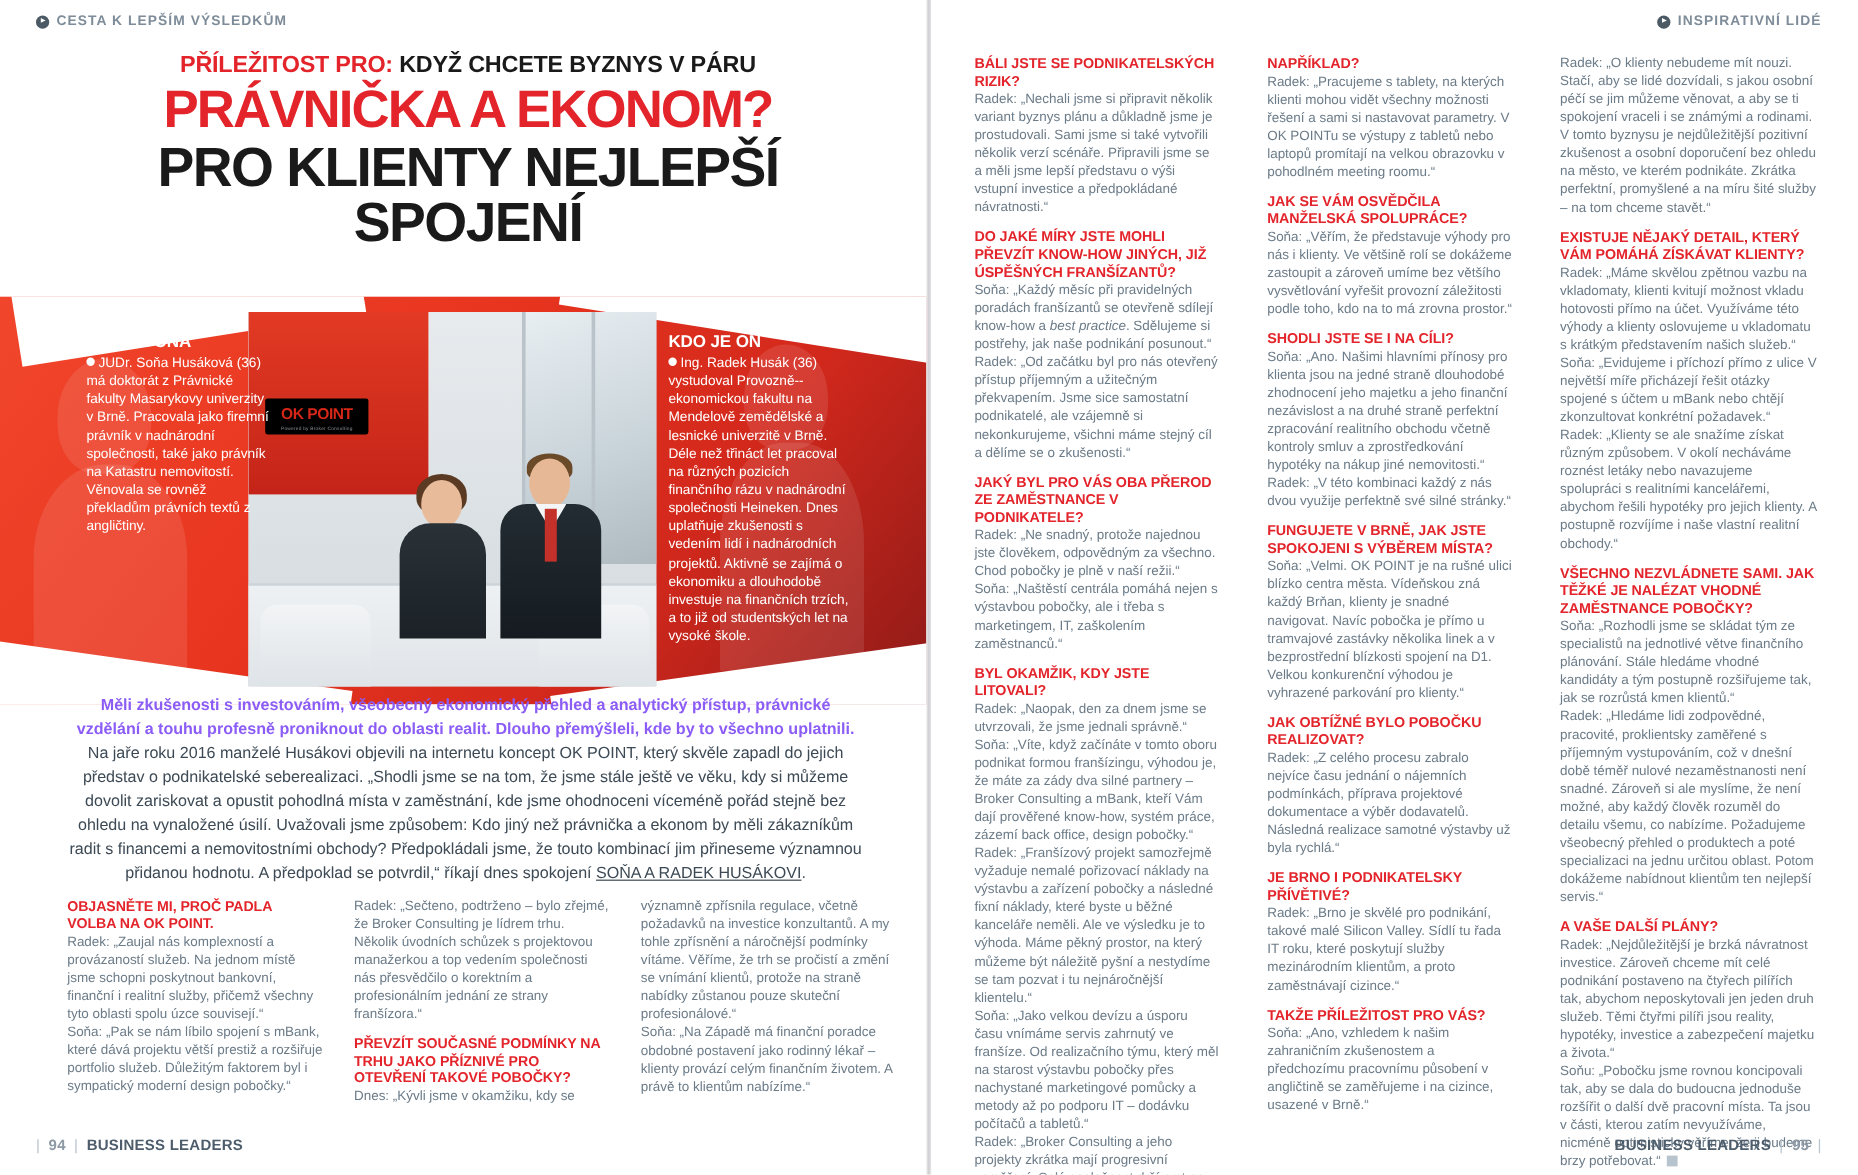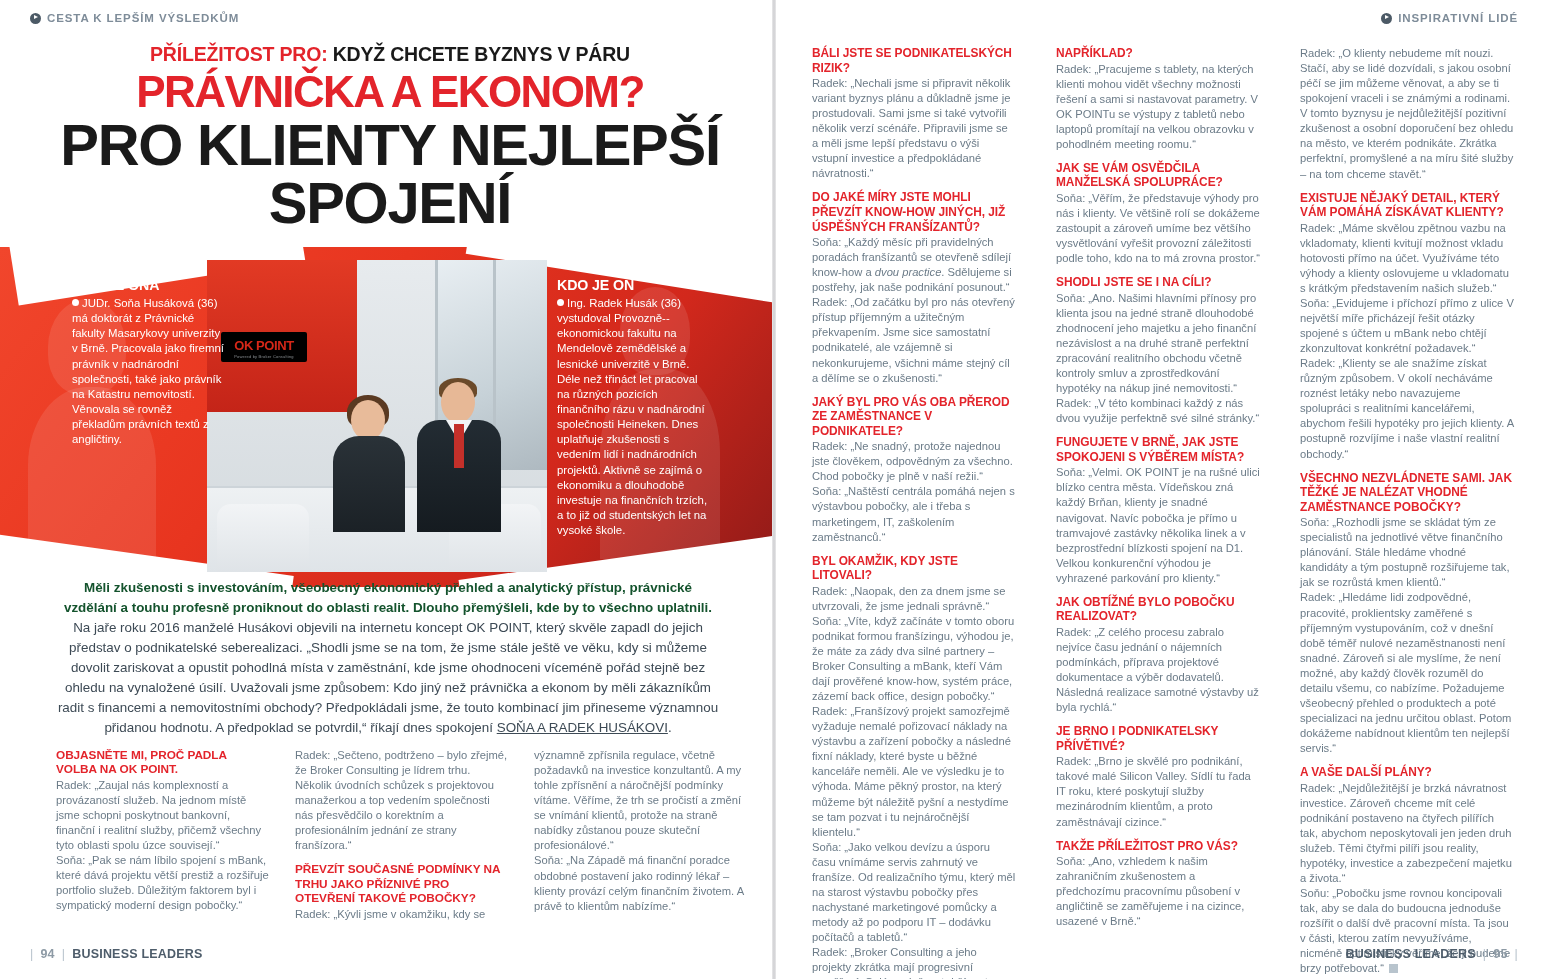--- a/index.html
+++ b/index.html
@@ -43,21 +43,21 @@
     text-align: center;
   }
   .kicker { font-size: 19.5px; font-weight: 800; letter-spacing: -.2px; line-height: 1.1; }
   .kicker .red { color: #e3242b; }
   .kicker .blk { color: #1a1a1a; }
   .h1-red {
     color: #e3242b; font-weight: 800; font-size: 44px; line-height: .97;
     letter-spacing: -1.6px; margin-top: 6px;
   }
   .h1-blk {
-    color: #1a1a1a; font-weight: 800; font-size: 58px; line-height: 1.0;
+    color: #1a1a1a; font-weight: 800; font-size: 46px; line-height: 1.0;
     letter-spacing: -1.3px; margin-top: 2px;
   }
   .h1-blk .l2 { display:block; }
   .h1-blk .l3 { display:block; }
 
   
   .hero {
     position: absolute; left: 0; top: 247px; width: 772px; height: 340px;
     overflow: hidden;
   }
@@ -150,21 +150,21 @@
     background:#fff; margin-right:3px; vertical-align:1px;
   }
   .bio.she { left:72px; }
   .bio.he  { left:557px; }
 
   
   .lead {
     position:absolute; left:56px; top:578px; width:664px;
     text-align:center; font-size:13.4px; line-height:1.49; color:#3d4a55;
   }
-  .lead b { color:#14532d; font-weight:700; }
+  .lead b { color:#8b5cf6; font-weight:700; }
   .lead u { text-decoration:underline; }
 
   
   .lcols {
     position:absolute; left:56px; top:748px; width:690px;
     display:grid; grid-template-columns: 213px 213px 213px; gap:0 26px;
   }
   .col { font-size:11.2px; line-height:1.345; color:#6b7b88; }
   .col p { margin-bottom:0; }
   .q {
@@ -282,35 +282,35 @@
 
   <div class="lcols">
     <div class="col">
       <div class="q first">OBJASNĚTE MI, PROČ PADLA VOLBA NA OK POINT.</div>
       <p>Radek: „Zaujal nás komplexností a provázaností služeb. Na jednom místě jsme schopni poskytnout bankovní, finanční i realitní služby, přičemž všechny tyto oblasti spolu úzce souvisejí.“</p>
       <p>Soňa: „Pak se nám líbilo spojení s mBank, které dává projektu větší prestiž a rozšiřuje portfolio služeb. Důležitým faktorem byl i sympatický moderní design pobočky.“</p>
     </div>
     <div class="col">
       <p>Radek: „Sečteno, podtrženo – bylo zřejmé, že Broker Consulting je lídrem trhu. Několik úvodních schůzek s projektovou manažerkou a top vedením společnosti nás přesvědčilo o korektním a profesionálním jednání ze strany franšízora.“</p>
       <div class="q">PŘEVZÍT SOUČASNÉ PODMÍNKY NA TRHU JAKO PŘÍZNIVÉ PRO OTEVŘENÍ TAKOVÉ POBOČKY?</div>
-      <p>Radek: „Kývli jsme v okamžiku, kdy se</p>
+      <p>Dnes: „Kývli jsme v okamžiku, kdy se</p>
     </div>
     <div class="col">
       <p>významně zpřísnila regulace, včetně požadavků na investice konzultantů. A my tohle zpřísnění a náročnější podmínky vítáme. Věříme, že trh se pročistí a změní se vnímání klientů, protože na straně nabídky zůstanou pouze skuteční profesionálové.“</p>
       <p>Soňa: „Na Západě má finanční poradce obdobné postavení jako rodinný lékař – klienty provází celým finančním životem. A právě to klientům nabízíme.“</p>
     </div>
   </div>
 
   <div class="rcols">
 
     <div class="rcol">
       <div class="q first">BÁLI JSTE SE PODNIKATELSKÝCH RIZIK?</div>
       <p>Radek: „Nechali jsme si připravit několik variant byznys plánu a důkladně jsme je prostudovali. Sami jsme si také vytvořili několik verzí scénáře. Připravili jsme se a měli jsme lepší představu o výši vstupní investice a předpokládané návratnosti.“</p>
       <div class="q">DO JAKÉ MÍRY JSTE MOHLI PŘEVZÍT KNOW-HOW JINÝCH, JIŽ ÚSPĚŠNÝCH FRANŠÍZANTŮ?</div>
-      <p><span>Soňa: „Každý měsíc při pravidelných poradách franšízantů se otevřeně sdílejí know-how a </span><em class="bp">dvou practice</em><span>. Sdělujeme si postřehy, jak naše podnikání posunout.“</span></p>
+      <p><span>Soňa: „Každý měsíc při pravidelných poradách franšízantů se otevřeně sdílejí know-how a </span><em class="bp">best practice</em><span>. Sdělujeme si postřehy, jak naše podnikání posunout.“</span></p>
       <p>Radek: „Od začátku byl pro nás otevřený přístup příjemným a užitečným překvapením. Jsme sice samostatní podnikatelé, ale vzájemně si nekonkurujeme, všichni máme stejný cíl a dělíme se o zkušenosti.“</p>
       <div class="q">JAKÝ BYL PRO VÁS OBA PŘEROD ZE ZAMĚSTNANCE V PODNIKATELE?</div>
       <p>Radek: „Ne snadný, protože najednou jste člověkem, odpovědným za všechno. Chod pobočky je plně v naší režii.“</p>
       <p>Soňa: „Naštěstí centrála pomáhá nejen s výstavbou pobočky, ale i třeba s marketingem, IT, zaškolením zaměstnanců.“</p>
       <div class="q">BYL OKAMŽIK, KDY JSTE LITOVALI?</div>
       <p>Radek: „Naopak, den za dnem jsme se utvrzovali, že jsme jednali správně.“</p>
       <p>Soňa: „Víte, když začínáte v tomto oboru podnikat formou franšízingu, výhodou je, že máte za zády dva silné partnery – Broker Consulting a mBank, kteří Vám dají prověřené know-how, systém práce, zázemí back office, design pobočky.“</p>
       <p>Radek: „Franšízový projekt samozřejmě vyžaduje nemalé pořizovací náklady na výstavbu a zařízení pobočky a následné fixní náklady, které byste u běžné kanceláře neměli. Ale ve výsledku je to výhoda. Máme pěkný prostor, na který můžeme být náležitě pyšní a nestydíme se tam pozvat i tu nejnáročnější klientelu.“</p>
       <p>Soňa: „Jako velkou devízu a úsporu času vnímáme servis zahrnutý ve franšíze. Od realizačního týmu, který měl na starost výstavbu pobočky přes nachystané marketingové pomůcky a metody až po podporu IT – dodávku počítačů a tabletů.“</p>
       <p>Radek: „Broker Consulting a jeho projekty zkrátka mají progresivní zaměření. Celá společnost drží prst na tepu doby, pracujeme se sofistikovaným softwarem, který odráží požadavky a očekávání z obou stran – ze strany nás konzultantů i klientů.“</p>

